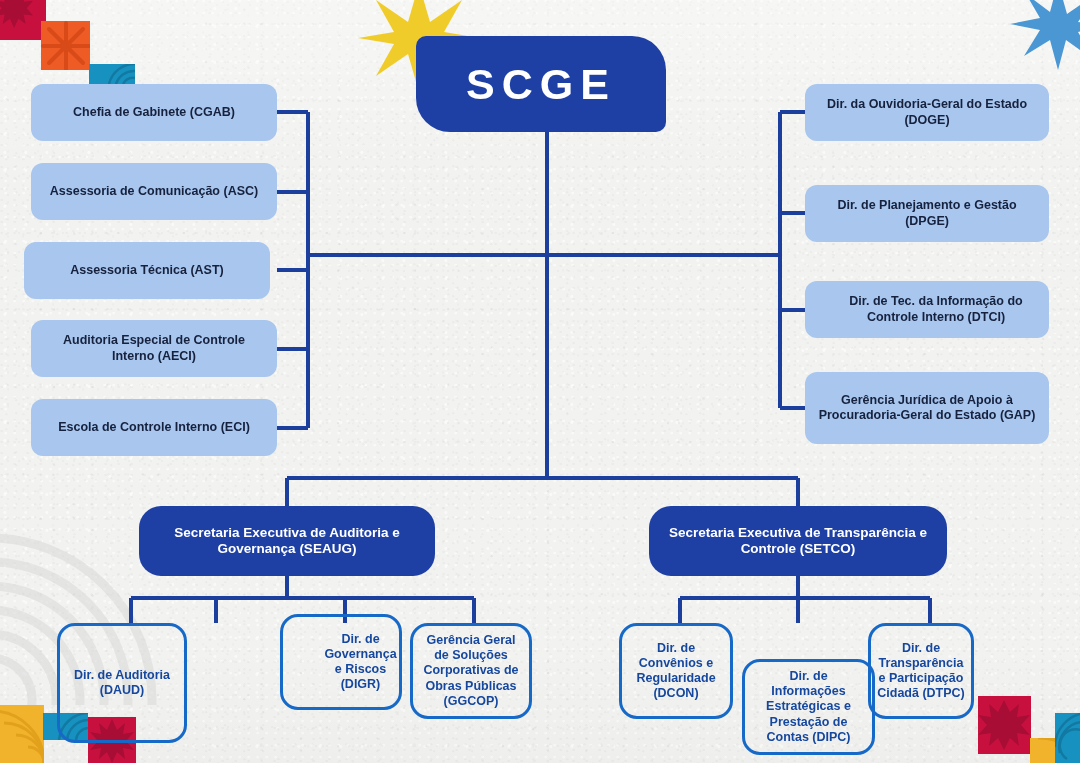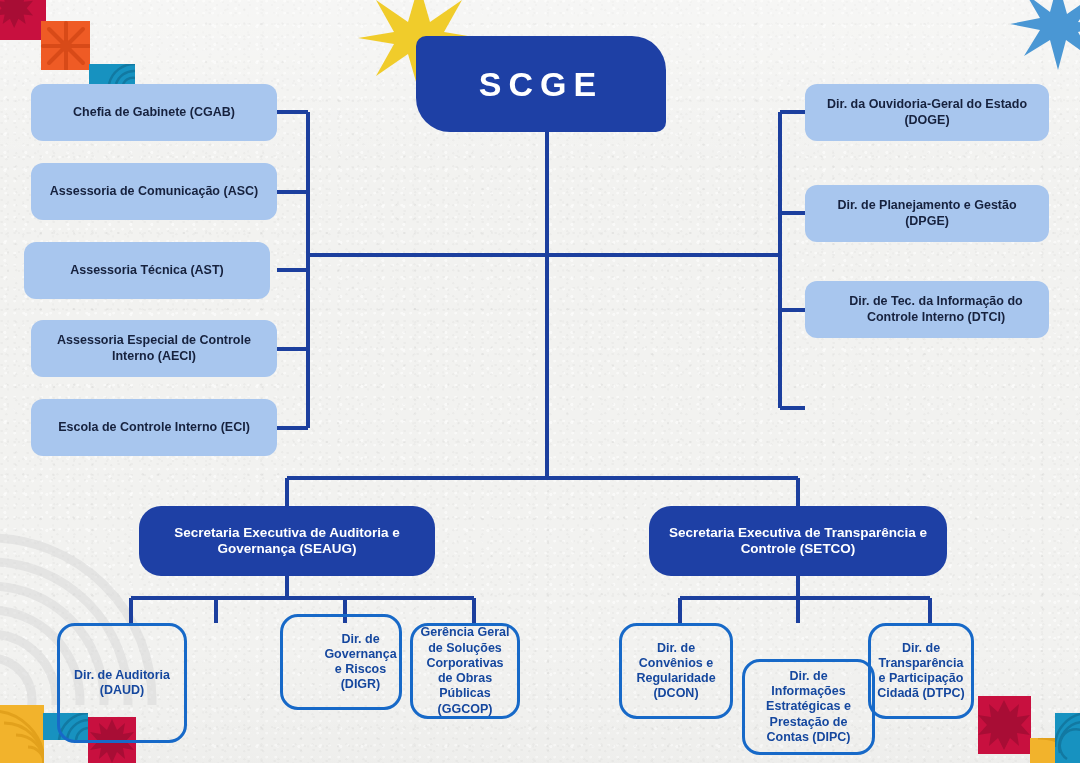--- a/index.html
+++ b/index.html
@@ -92,21 +92,21 @@
     border-top-right-radius: 34px;
     border-bottom-right-radius: 10px;
     border-bottom-left-radius: 34px;
     display: flex;
     align-items: center;
     justify-content: center;
   }
   #header-title {
     color: #ffffff;
     font-weight: bold;
-    font-size: 34px;
+    font-size: 43px;
     letter-spacing: 7px;
   }
 </style>
 </head>
 <body>
 
 <div id="canvas">
 
   <div class="deco" style="left:0px; top:-6px; width:46px; height:46px;">
     <svg width="46" height="46" viewBox="0 0 46 46">
@@ -274,50 +274,53 @@
   <div class="node node-light" style="left:31px; top:84px; width:246px; height:57px;">
     <span>Chefia de Gabinete (CGAB)</span>
   </div>
   <div class="node node-light" style="left:31px; top:163px; width:246px; height:57px;">
     <span>Assessoria de Comunicação (ASC)</span>
   </div>
   <div class="node node-light" style="left:24px; top:242px; width:246px; height:57px;">
     <span>Assessoria Técnica (AST)</span>
   </div>
   <div class="node node-light" style="left:31px; top:320px; width:246px; height:57px;">
-    <span>Assessoria Especial de Controle Interno (AECI)</span>
+    <span>Auditoria Especial de Controle Interno (AECI)</span>
   </div>
   <div class="node node-light" style="left:31px; top:399px; width:246px; height:57px;">
     <span>Escola de Controle Interno (ECI)</span>
   </div>
 
   <div class="node node-light" style="left:805px; top:84px; width:244px; height:57px;">
     <span>Dir. da Ouvidoria-Geral do Estado (DOGE)</span>
   </div>
   <div class="node node-light" style="left:805px; top:185px; width:244px; height:57px;">
     <span>Dir. de Planejamento e Gestão (DPGE)</span>
   </div>
   <div class="node node-light" style="left:805px; top:281px; width:244px; height:57px;padding-left:28px;">
     <span>Dir. de Tec. da Informação do Controle Interno (DTCI)</span>
   </div>
+  <div class="node node-light" style="left:805px; top:372px; width:244px; height:72px;">
+    <span>Gerência Jurídica de Apoio à Procuradoria-Geral do Estado (GAP)</span>
+  </div>
 
   <div class="node node-solid" style="left:139px; top:506px; width:296px; height:70px;">
     <span>Secretaria Executiva de Auditoria e Governança (SEAUG)</span>
   </div>
   <div class="node node-solid" style="left:649px; top:506px; width:298px; height:70px;">
     <span>Secretaria Executiva de Transparência e Controle (SETCO)</span>
   </div>
 
   <div class="node node-outline" style="left:16px; top:623px; width:130px; height:120px;margin-left:41px;">
     <span>Dir. de Auditoria (DAUD)</span>
   </div>
   <div class="node node-outline" style="left:280px; top:614px; width:122px; height:96px;padding-left:45px;">
     <span>Dir. de Governança e Riscos (DIGR)</span>
   </div>
-  <div class="node node-outline" style="left:410px; top:623px; width:110px; height:96px;">
+  <div class="node node-outline" style="left:410px; top:623px; width:122px; height:96px;">
     <span>Gerência Geral de Soluções Corporativas de Obras Públicas (GGCOP)</span>
   </div>
 
   <div class="node node-outline" style="left:619px; top:623px; width:114px; height:96px;">
     <span>Dir. de Convênios e Regularidade (DCON)</span>
   </div>
   <div class="node node-outline" style="left:742px; top:623px; width:133px; height:96px;margin-top:36px;">
     <span>Dir. de Informações Estratégicas e Prestação de Contas (DIPC)</span>
   </div>
   <div class="node node-outline" style="left:868px; top:623px; width:106px; height:96px;">

